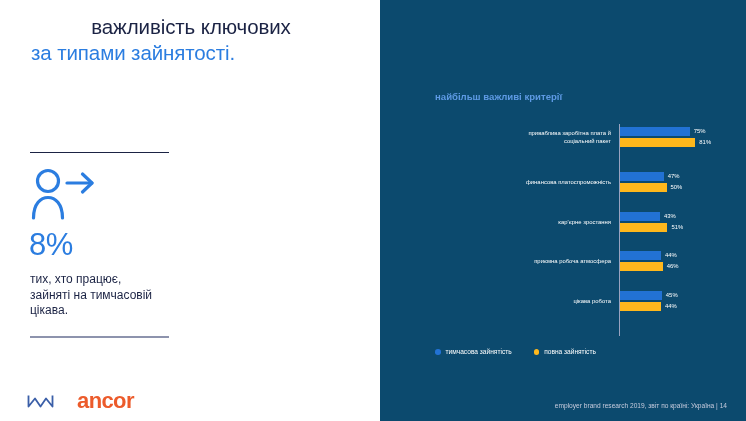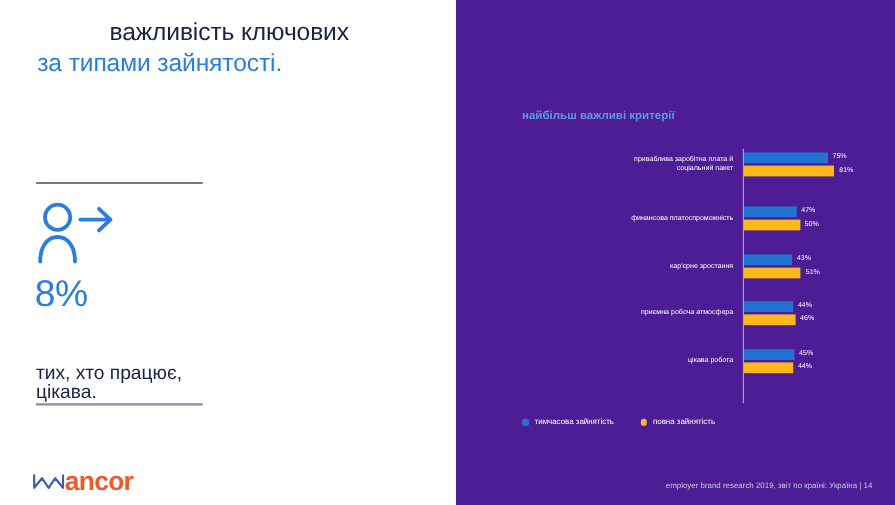--- a/index.html
+++ b/index.html
@@ -82,52 +82,52 @@
     line-height: 34px;
     color: #2b7de0;
     font-weight: 400;
     letter-spacing: -0.5px;
   }
   .stat-desc {
     position: absolute;
     left: 30px;
     top: 272px;
     width: 175px;
-    font-size: 16px;
+    font-size: 12px;
     line-height: 15.6px;
     color: #1b2344;
-    margin-top: 32px;
   }
   .stat-desc .ln { display: block; }
 
   .brand {
     position: absolute;
     left: 27px;
     top: 390px;
     display: flex;
     align-items: center;
+    gap: 23px;
   }
   .brand-mark {
     width: 27px;
     height: 16px;
   }
   .brand-name {
     font-size: 22px;
     line-height: 22px;
     font-weight: 700;
     color: #ec5b2b;
     letter-spacing: -0.6px;
   }
 
   
   .right-panel {
     position: relative;
     width: 366px;
     height: 421px;
-    background: #4c1d95;
+    background: #0c4a6e;
     flex: 0 0 366px;
   }
   .chart-title {
     position: absolute;
     left: 55px;
     top: 91px;
     font-size: 9.6px;
     line-height: 12px;
     color: #5e9ae4;
     font-weight: 600;
@@ -256,20 +256,21 @@
         <path d="M4.5 50 C4.5 35.5 12 29.5 19 29.5 C26 29.5 33.5 35.5 33.5 50" fill="none" stroke="#2b7de0" stroke-width="3.2" stroke-linecap="round"></path>
         <line x1="38" y1="15" x2="63" y2="15" stroke="#2b7de0" stroke-width="3.2" stroke-linecap="round"></line>
         <polyline points="53.5,6 63,15 53.5,24" fill="none" stroke="#2b7de0" stroke-width="3.2" stroke-linecap="round" stroke-linejoin="round"></polyline>
       </svg>
     </div>
 
     <div class="stat-number">8%</div>
 
     <div class="stat-desc">
       <span class="ln">тих, хто працює,</span>
+      <span class="ln">зайняті на тимчасовій</span>
       <span class="ln">цікава.</span>
     </div>
 
     <div class="rule-bottom"></div>
 
     <div class="brand">
       <span class="brand-mark">
         <svg viewBox="0 0 27 16" width="27" height="16" aria-hidden="true">
           <path d="M1.5 2.5 L1.5 13.5 L8 5.5 L13.5 13.5 L19 5.5 L25.5 13.5 L25.5 2.5" fill="none" stroke="#3b5fa8" stroke-width="1.8" stroke-linejoin="round"></path>
         </svg>

